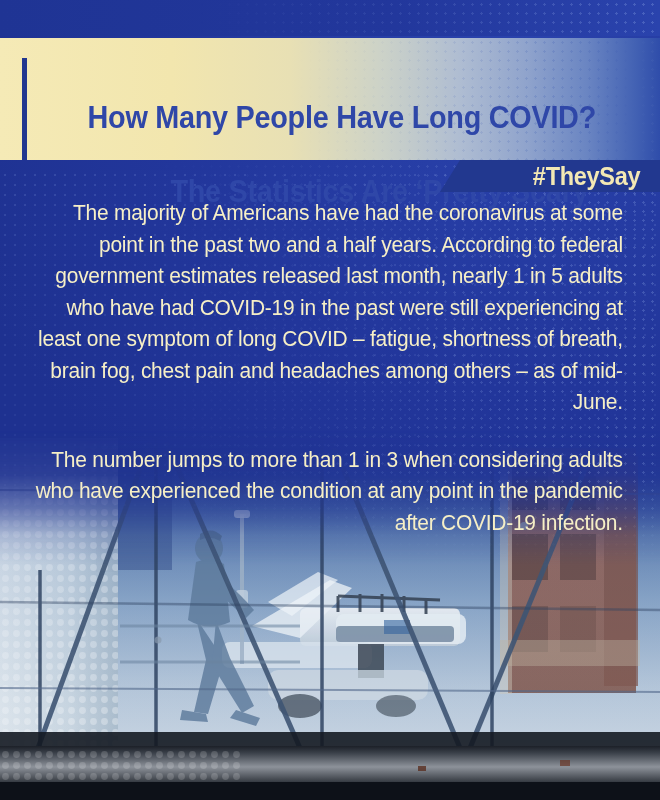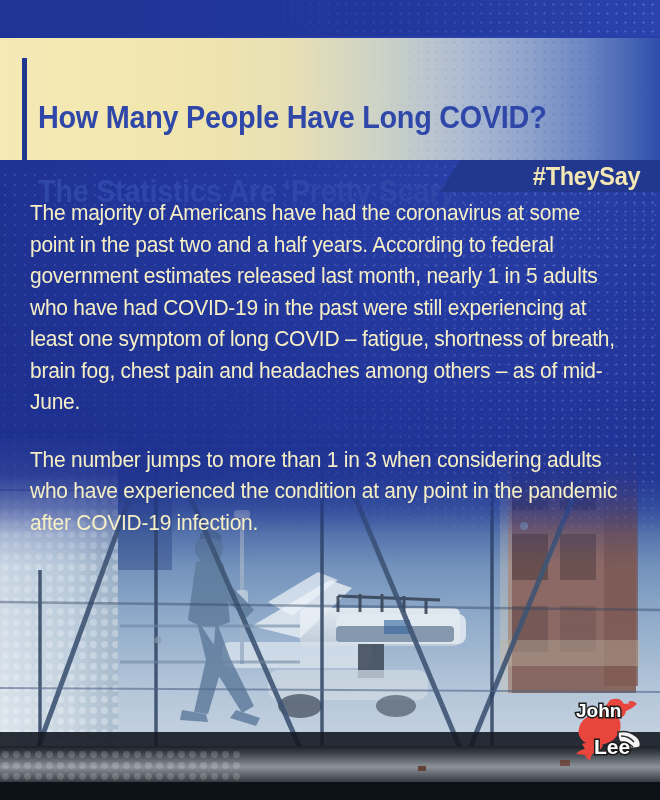--- a/index.html
+++ b/index.html
@@ -8,20 +8,21 @@
     padding: 0;
     background: #222;
   }
   #poster {
     position: relative;
     width: 660px;
     height: 800px;
     overflow: hidden;
     font-family: "Liberation Sans", sans-serif;
     background: #1f3494;
+    text-align: right;
   }
 
   
   .bg-base {
     position: absolute;
     inset: 0;
     background:
       radial-gradient(ellipse 120% 90% at 78% 8%, #2a43ad 0%, #22369b 45%, #1e3190 75%),
       linear-gradient(175deg, #21369c 0%, #1e3291 55%, #1b2d86 100%);
   }
@@ -350,32 +351,14 @@
 
   <div class="theysay-bar"></div>
   <div class="theysay-text">#TheySay</div>
 
   <div class="body-copy">
     <p>The majority of Americans have had the coronavirus at some point in the past two and a half years.  According to federal government estimates released last month, nearly 1 in 5 adults who have had COVID-19 in the past were still experiencing at least one symptom of long COVID –  fatigue, shortness of breath, brain fog, chest pain and headaches among others  –  as of mid-June.</p>
     <p>The number jumps to more than 1 in 3 when considering adults who have experienced the condition at any point in the pandemic after COVID-19 infection.</p>
   </div>
 
 
-  <div class="logo">
-    <svg viewBox="0 0 96 78" xmlns="http://www.w3.org/2000/svg">
-      <g transform="translate(10,6)">
-        <path d="M44 4 q10 -4 14 4 q6 -2 8 4 l-6 3 q-1 6 -7 7 q4 10 -2 18 q-6 8 -18 9 q-10 1 -16 -4
-                 q-6 -5 -4 -13 q2 -9 12 -13 q8 -4 13 -6 q3 -5 6 -9 z" fill="#e8463c"></path>
-        <path d="M30 40 q-6 6 -14 8 l3 5 q-6 1 -9 5 l9 1 q1 4 5 5 l2 -6 q7 -2 11 -8 z" fill="#e8463c"></path>
-        <path d="M52 36 q10 -2 18 4 q6 5 4 11 q-8 3 -16 -1 q-7 -4 -6 -14 z" fill="#f4f4f4" stroke="#2a2a2a" stroke-width="1.6"></path>
-        <g stroke="#2a2a2a" stroke-width="1.4" fill="none">
-          <path d="M55 40 q8 0 13 6"></path>
-          <path d="M53 46 q8 -1 14 5"></path>
-          <path d="M53 51 q7 0 12 4"></path>
-        </g>
-        <path d="M62 6 q5 -3 9 2 l-5 4 z" fill="#e8463c"></path>
-      </g>
-      <text x="20" y="27" font-family="Liberation Sans, sans-serif" font-size="19" font-weight="bold" fill="#ffffff" stroke="#1b1b1b" stroke-width="3" paint-order="stroke">John</text>
-      <text x="38" y="64" font-family="Liberation Sans, sans-serif" font-size="21" font-weight="bold" fill="#ffffff" stroke="#1b1b1b" stroke-width="3" paint-order="stroke">Lee</text>
-    </svg>
-  </div>
 
 </div>
 
 </body></html>

